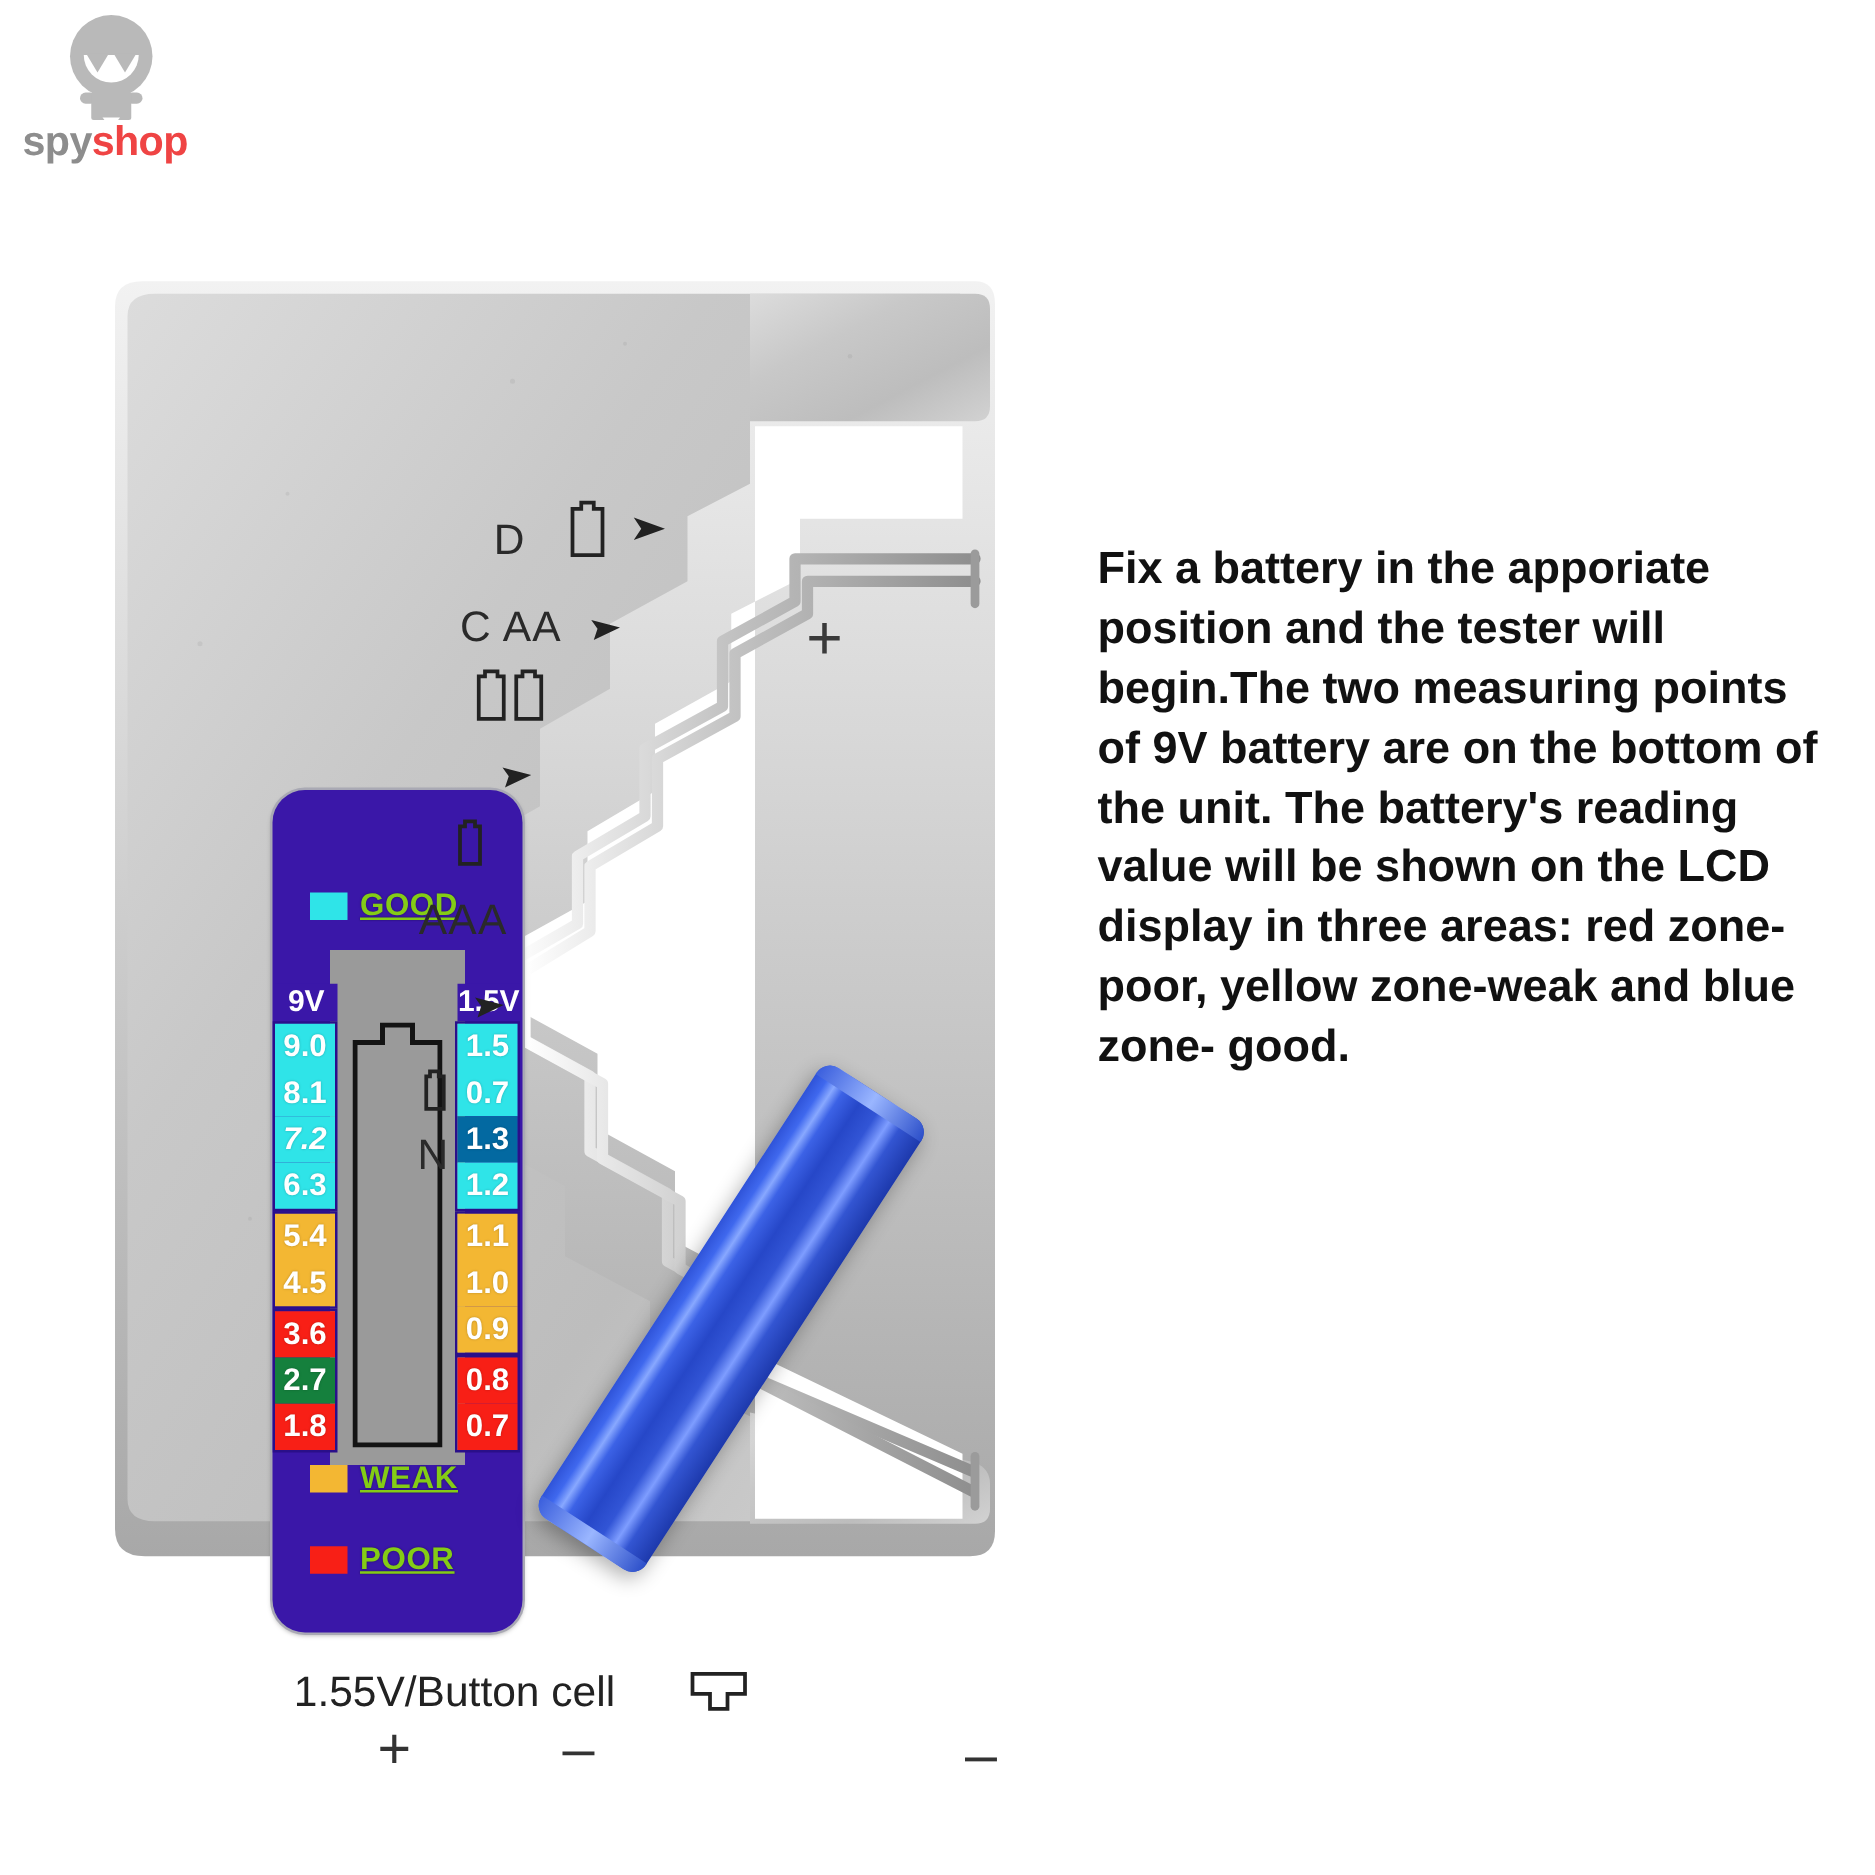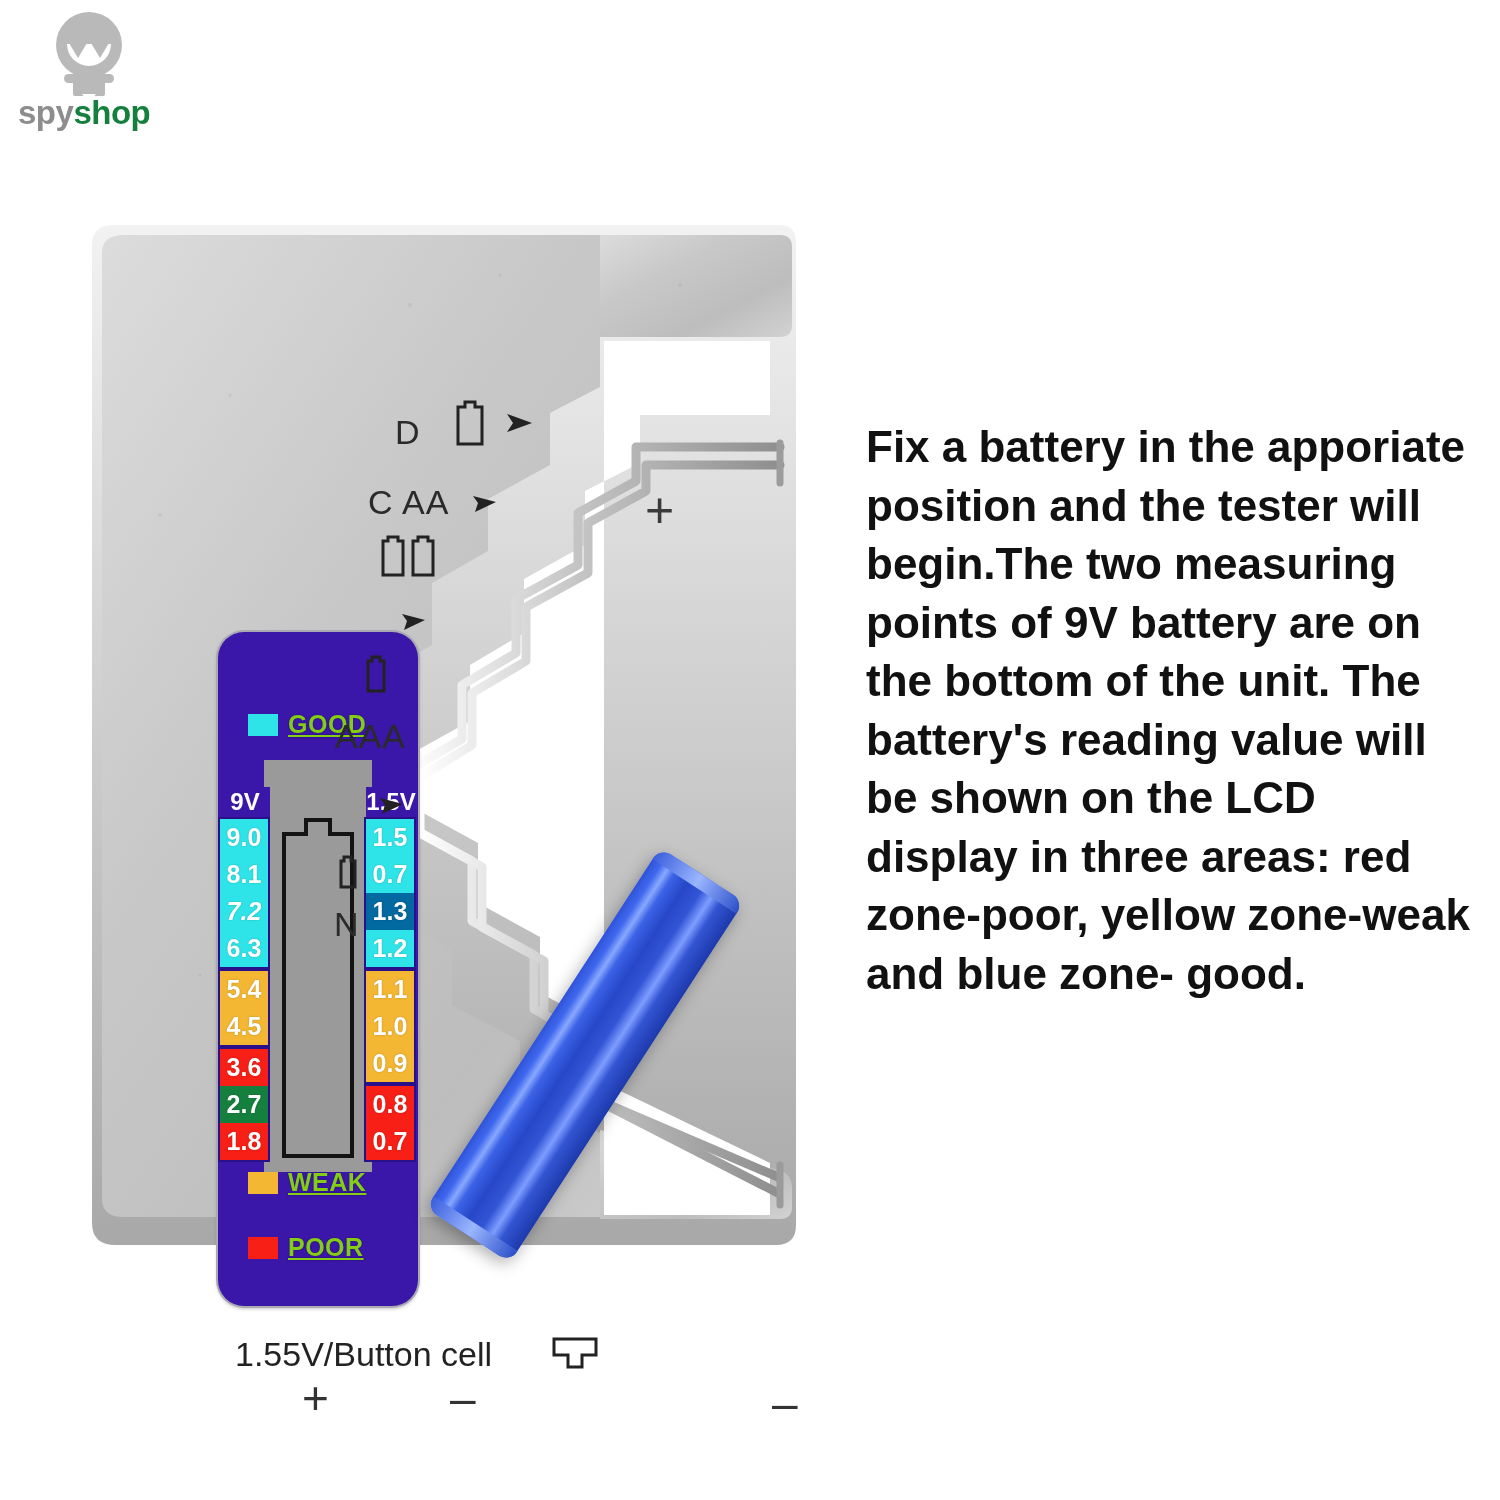--- a/index.html
+++ b/index.html
@@ -23,21 +23,21 @@
   #logo .body-b{position:absolute;left:17px;top:58px;width:32px;height:26px;background:#b9b9b9;
       border-radius:6px 6px 2px 2px;}
   #logo .body-b:after{content:"";position:absolute;left:9px;bottom:-7px;width:0;height:0;
       border-left:7px solid transparent;border-right:7px solid transparent;border-top:9px solid #fff;}
   #logo .arm{position:absolute;top:62px;width:13px;height:9px;background:#b9b9b9;border-radius:5px;}
   #logo .arm.l{left:8px;}
   #logo .arm.r{right:8px;}
   #logo .wordmark{position:absolute;left:0;top:88px;width:170px;
       font-size:33px;font-weight:bold;letter-spacing:-0.5px;line-height:1;}
   #logo .w-spy{color:#8d8d8d;}
-  #logo .w-shop{color:#15803d;}
+  #logo .w-shop{color:#ef4444;}
 
   
   #device{position:absolute;left:80px;top:215px;width:720px;height:1055px;}
   .dev-svg{position:absolute;left:0;top:0;}
 
   
   #lcd{
     position:absolute;left:138px;top:417px;width:200px;height:674px;
     background:#3a17a8;border-radius:26px;
     box-shadow:0 0 0 2px #a9a9b4, 0 2px 4px rgba(0,0,0,.35);
@@ -83,21 +83,21 @@
     box-shadow:0 6px 16px rgba(0,0,0,.3);
   }
   #aa-battery .cap{position:absolute;left:0;right:0;height:14px;border-radius:13px 13px 0 0;
       background:linear-gradient(90deg,#3b5fdd,#9ab6ff,#2c4fc9);}
   #aa-battery .cap.bot{top:auto;bottom:0;border-radius:0 0 13px 13px;}
 
   
   #usage{position:absolute;left:866px;top:418px;width:610px;}
   #usage h1{margin:0 0 26px 0;font-size:62px;font-weight:bold;color:#1767d6;line-height:1;
       text-shadow:1px 1px 0 rgba(120,170,230,.45);}
-  #usage p{margin:0;font-size:44px;font-weight:bold;color:#111;line-height:1.33;}
+  #usage p{margin:12px;font-size:36px;font-weight:bold;color:#111;line-height:1.33;}
 </style>
 </head>
 <body>
 
 <div id="logo">
   <div class="mascot">
     <div class="head">
       <div class="eyes"></div>
     </div>
     <div class="arm l"></div>

